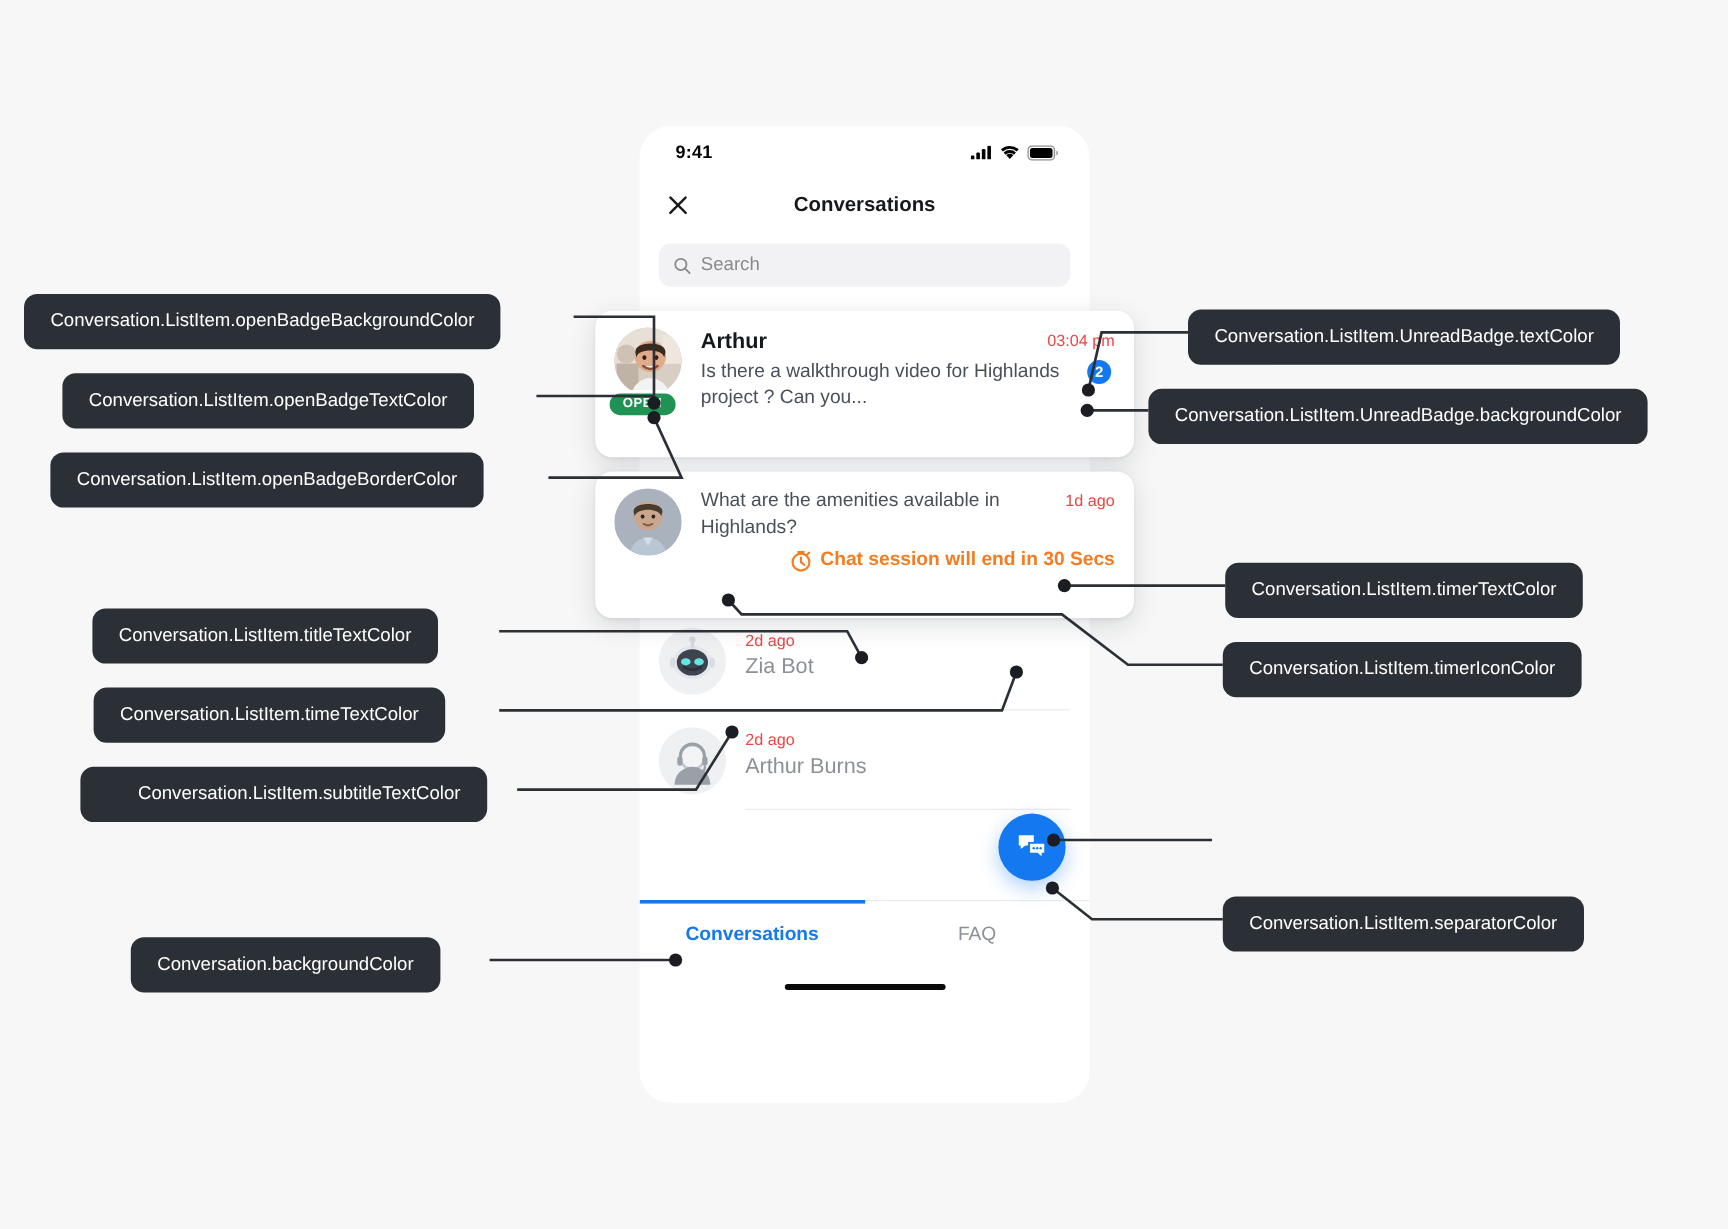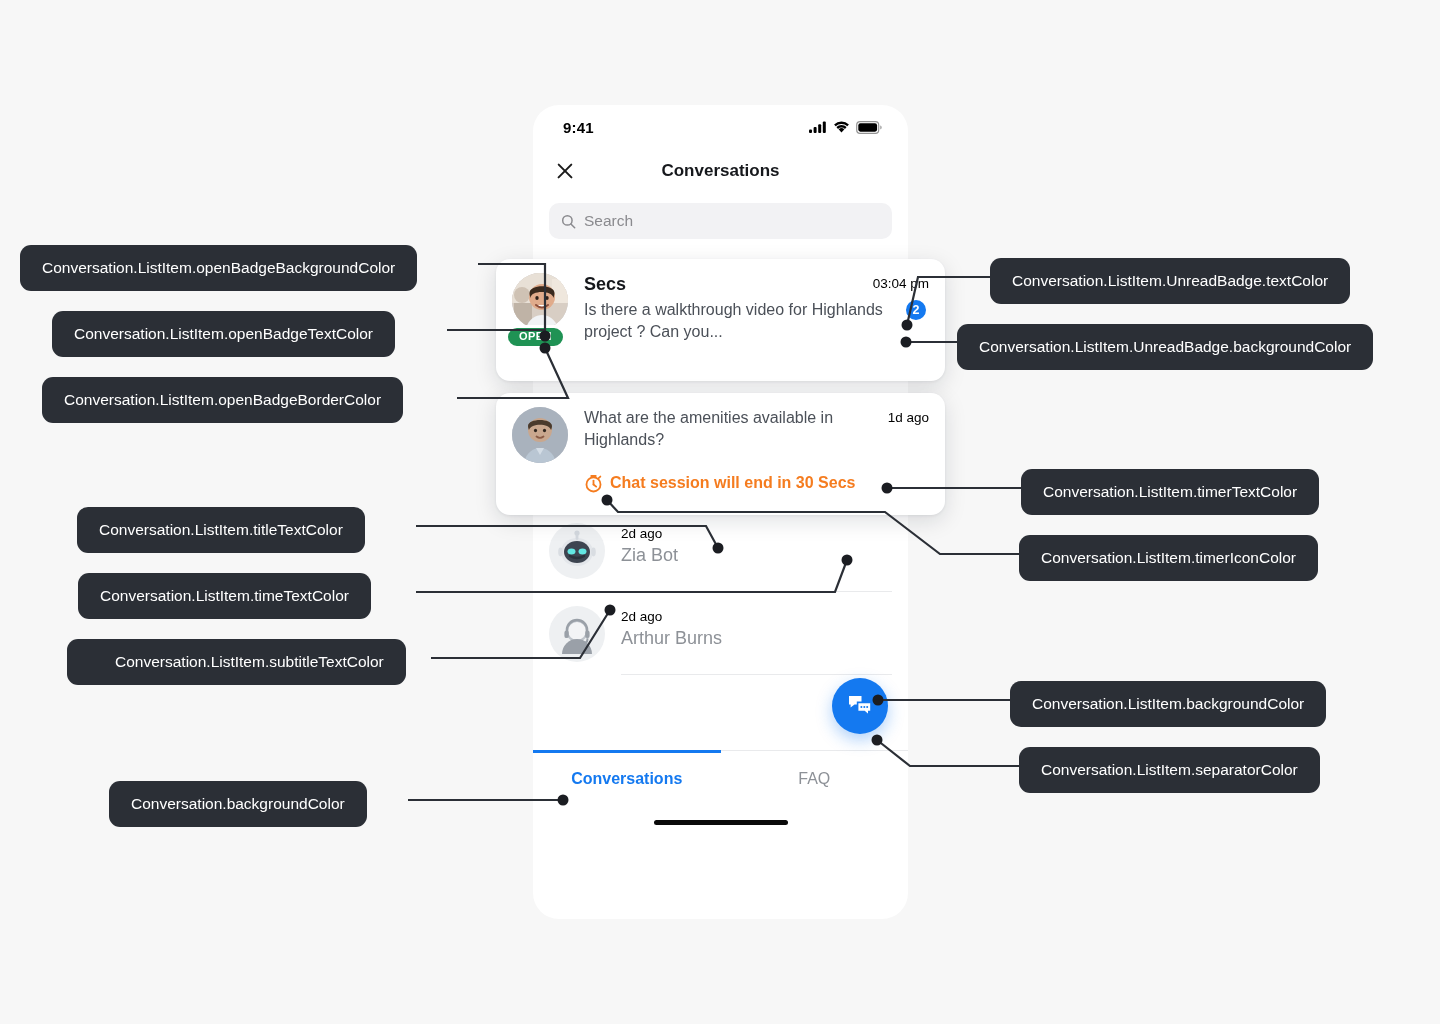--- a/index.html
+++ b/index.html
@@ -68,21 +68,21 @@
 
   .row { display: flex; padding: 14px 16px 0 16px; }
   .avwrap { position: relative; width: 56px; flex: 0 0 56px; }
   .avatar {
     width: 56px; height: 56px; border-radius: 50%; overflow: hidden;
     background: #c9ccd3; position: relative;
   }
   .rowbody { flex: 1; padding-left: 16px; min-width: 0; }
   .rowtop { display: flex; align-items: flex-start; justify-content: space-between; gap: 10px; }
   .title { font-size: 18px; font-weight: 700; color: #16181c; line-height: 22px; }
-  .time { font-size: 13.5px; color: #000000; white-space: nowrap; padding-top: 3px; }
+  .time { font-size: 13.5px; color: #ef4444; white-space: nowrap; padding-top: 3px; }
   .snippet { font-size: 16px; color: #4b5058; line-height: 22px; margin-top: 4px; }
   .subtitle { font-size: 18px; color: #8d9197; line-height: 20px; margin-top: 4px; }
 
   
   .openbadge {
     position: absolute; left: -7px; bottom: -6px;
     background: #1f9254; color: #ffffff;
     border: 3px solid #ffffff;
     border-radius: 999px;
     font-size: 11px; font-weight: 700; letter-spacing: .4px;
@@ -92,21 +92,21 @@
   
   .unread {
     width: 26px; height: 26px; border-radius: 50%;
     background: #1479f0; color: #fff; border: 3px solid #fff;
     display: flex; align-items: center; justify-content: center;
     font-size: 12.5px; font-weight: 700; flex: 0 0 26px;
   }
   .badgecol { display:flex; align-items:center; justify-content:flex-end; height: 30px; }
 
   
-  .timerline { display: flex; align-items: center; gap: 7px; margin-top: 22px; }
+  .timerline { display: flex; align-items: center; gap: 7px; margin-top: 6px; justify-content: flex-end; }
   .timertext { font-size: 16px; font-weight: 700; color: #f57c1f; line-height: 20px; }
 
   
   .plainrow { padding: 0 16px; }
   .plainrow .inner { display: flex; padding: 14px 0 12px; }
   .sep { height: 1px; background: #e9eaec; margin-left: 72px; }
 
   .spacer { height: 78px; }
 
   
@@ -329,21 +329,21 @@
             <ellipse cx="25" cy="25" rx="1.7" ry="1.9" fill="#2d2019"></ellipse>
             <ellipse cx="35" cy="25" rx="1.7" ry="1.9" fill="#2d2019"></ellipse>
             <path d="M24 32q6 5 12 0" stroke="#8c4f3c" stroke-width="2" fill="#fff" stroke-linecap="round"></path>
             <path d="M14 56c2-10 10-14 16-14s14 4 16 14z" fill="#f1f3f5"></path>
           </svg>
         </div>
         <span class="openbadge">OPEN</span>
       </div>
       <div class="rowbody">
         <div class="rowtop">
-          <div class="title">Secs</div>
+          <div class="title">Arthur</div>
           <div class="time">03:04 pm</div>
         </div>
         <div style="display:flex; align-items:flex-start; gap:12px;">
           <div class="snippet" style="flex:1">Is there a walkthrough video for Highlands project ? Can you...</div>
           <div class="badgecol">
             <span class="unread">2</span>
           </div>
         </div>
       </div>
     </div>
@@ -389,16 +389,15 @@
   <div class="pill" style="left:42px;  top:377px;">Conversation.ListItem.openBadgeBorderColor</div>
   <div class="pill" style="left:77px;  top:507px;">Conversation.ListItem.titleTextColor</div>
   <div class="pill" style="left:78px;  top:573px;">Conversation.ListItem.timeTextColor</div>
   <div class="pill" style="left:67px;  top:639px;padding-left:48px;">Conversation.ListItem.subtitleTextColor</div>
   <div class="pill" style="left:109px; top:781px;">Conversation.backgroundColor</div>
 
   <div class="pill" style="left:990px;  top:258px;">Conversation.ListItem.UnreadBadge.textColor</div>
   <div class="pill" style="left:957px;  top:324px;">Conversation.ListItem.UnreadBadge.backgroundColor</div>
   <div class="pill" style="left:1021px; top:469px;">Conversation.ListItem.timerTextColor</div>
   <div class="pill" style="left:1019px; top:535px;">Conversation.ListItem.timerIconColor</div>
-  <div class="pill" style="left:1010px; top:681px;">Conversation.ListItem.backgroundColor</div>
   <div class="pill" style="left:1019px; top:747px;">Conversation.ListItem.separatorColor</div>
 
 </div>
 
 </body></html>

